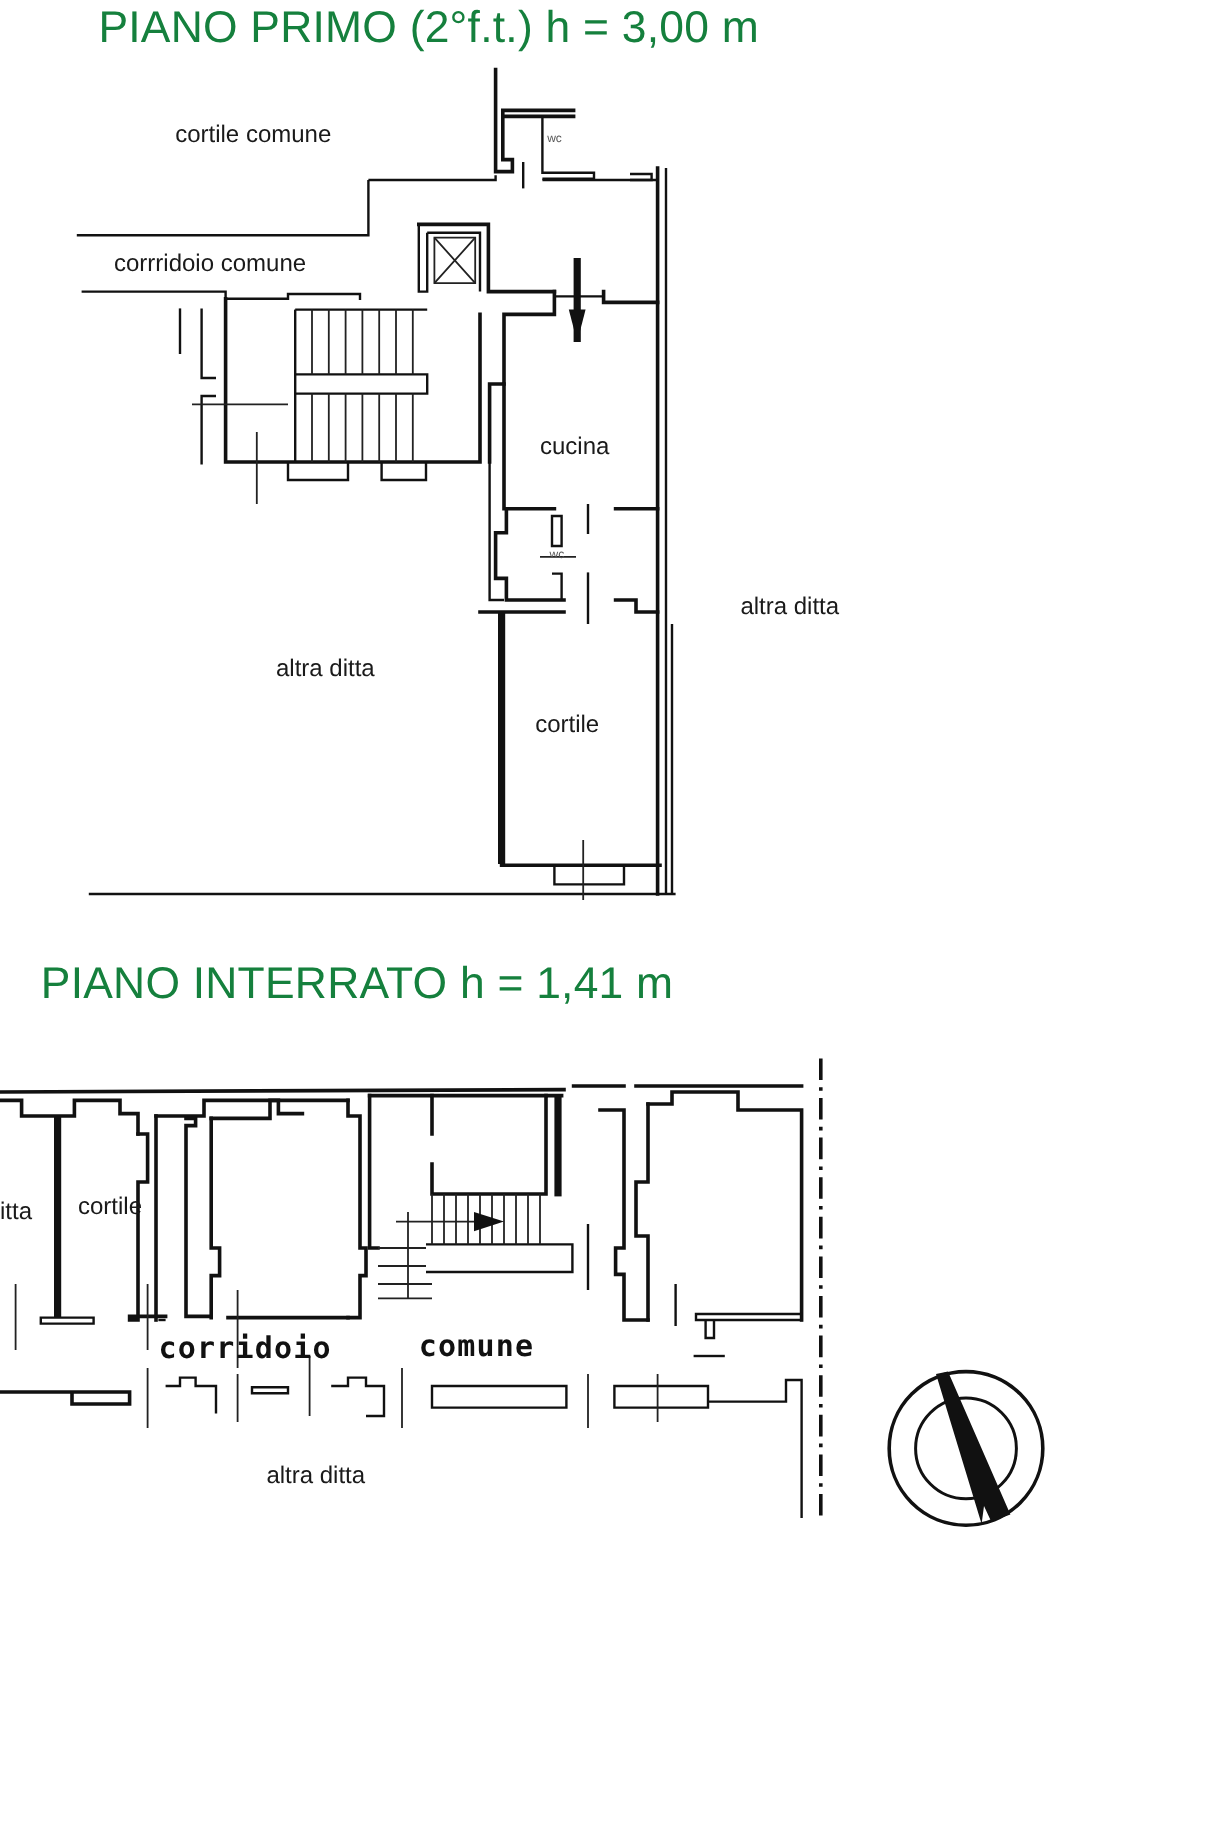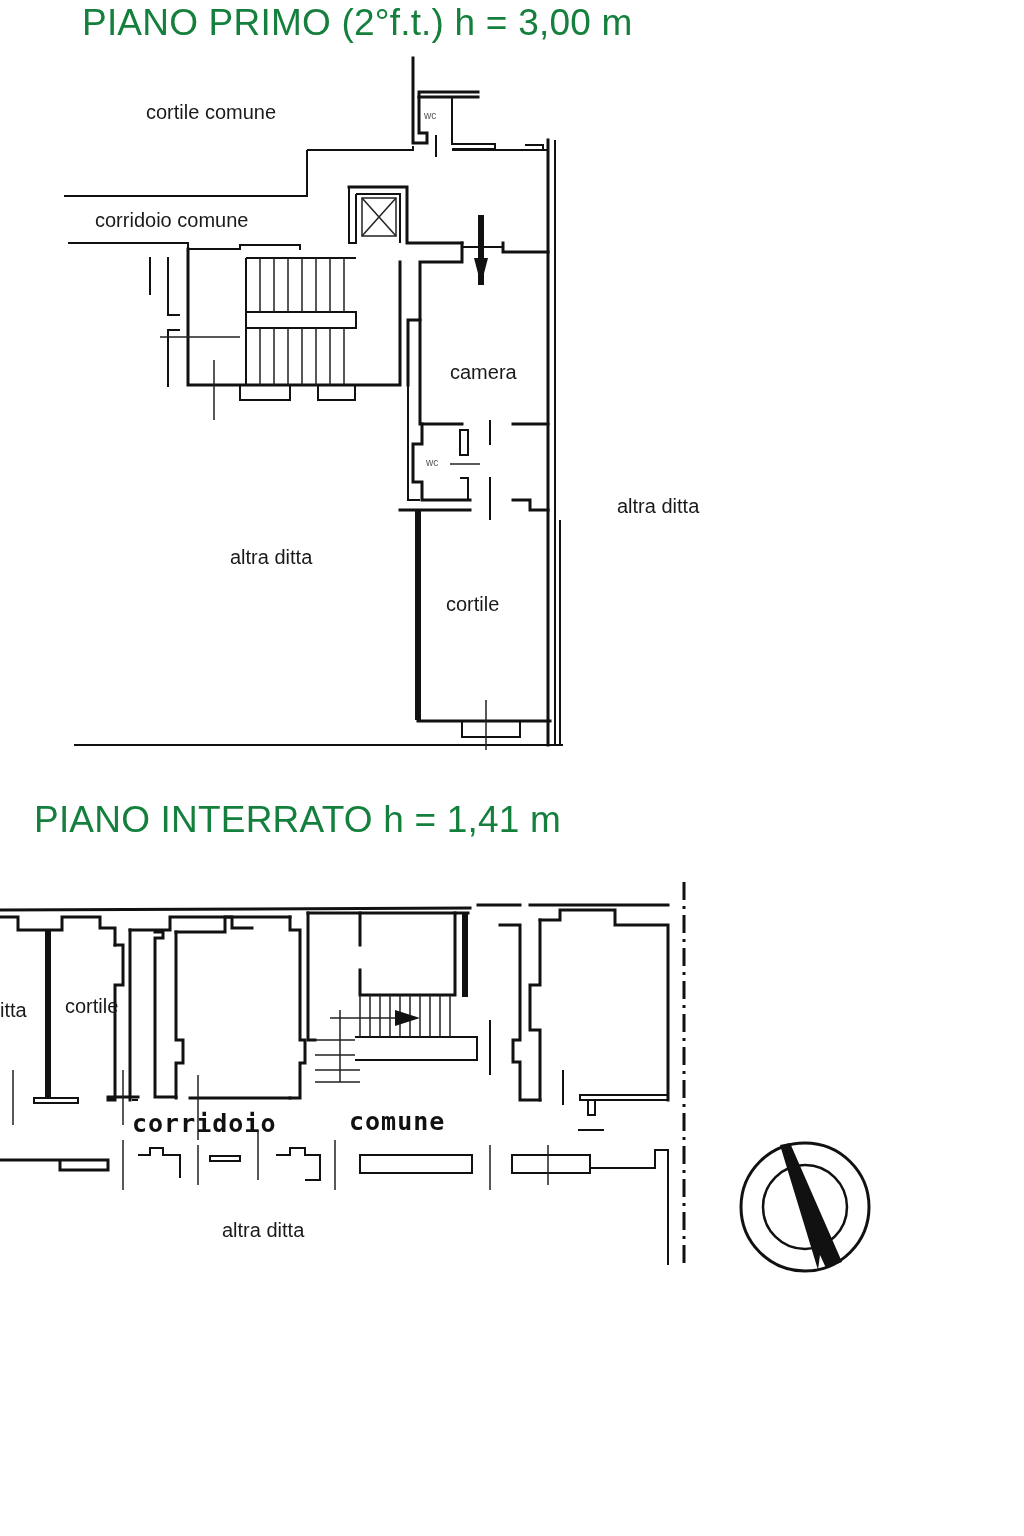--- a/index.html
+++ b/index.html
@@ -1,20 +1,20 @@
 <!DOCTYPE html>
 <html><head>
 <meta charset="utf-8">
 <style>
   html, body { margin: 0; padding: 0; background: #ffffff; }
   body { width: 1024px; height: 1536px; position: relative; overflow: hidden; font-family: "Liberation Sans", sans-serif; color: #111; }
   .plan { position: absolute; left: 0; top: 0; width: 1024px; height: 1536px; }
   .title { position: absolute; font-family: "Liberation Sans", sans-serif; font-size: 37px; color: #15803d; white-space: nowrap; letter-spacing: 0.2px; }
   .lbl { position: absolute; font-family: "Liberation Sans", sans-serif; font-size: 20px; color: #1a1a1a; white-space: nowrap; }
-  .lbl-sm { position: absolute; font-family: "Liberation Sans", sans-serif; font-size: 10px; color: #555; white-space: nowrap; }
+  .lbl-sm { position: absolute; font-family: "Liberation Sans", sans-serif; font-size: 10px; color: #555; white-space: nowrap; margin-left: 32px; }
   .lbl-stencil { position: absolute; font-family: "DejaVu Sans Mono", monospace; font-size: 25px; font-weight: bold; color: #111; white-space: nowrap; letter-spacing: 1px; }
   svg .w { stroke: #111; stroke-width: 3; fill: none; stroke-linecap: square; }
   svg .t { stroke: #111; stroke-width: 2; fill: none; }
   svg .thin { stroke: #222; stroke-width: 1.5; fill: none; }
   svg .thick { stroke: #111; stroke-width: 6; fill: none; }
   svg .dash { stroke: #111; stroke-width: 3; fill: none; stroke-dasharray: 18 6 3 6; }
 </style>
 </head>
 <body>
 
@@ -134,23 +134,23 @@
   </g>
 
   <g>
     <circle cx="805" cy="1207" r="64" fill="none" stroke="#111" stroke-width="3"></circle>
     <circle cx="805" cy="1207" r="42" fill="none" stroke="#111" stroke-width="2.5"></circle>
     <path d="M780,1145 L790,1143 L842,1262 L826,1268 L820,1255 L818,1270 Z" fill="#111"></path>
   </g>
 </svg>
 
 <div class="lbl" style="left:146px; top:84px;margin-top:17px;">cortile comune</div>
-<div class="lbl" style="left:95px; top:209px;">corridoio comune</div>
+<div class="lbl" style="left:95px; top:209px;">corrridoio comune</div>
 <div class="lbl-sm" style="left:424px; top:110px;">wc</div>
-<div class="lbl" style="left:450px; top:361px;">camera</div>
+<div class="lbl" style="left:450px; top:361px;">cucina</div>
 <div class="lbl-sm" style="left:426px; top:457px;">wc</div>
 <div class="lbl" style="left:446px; top:593px;">cortile</div>
 <div class="lbl" style="left:230px; top:546px;">altra ditta</div>
 <div class="lbl" style="left:617px; top:495px;">altra ditta</div>
 
 <div class="lbl" style="left:0px; top:999px;">itta</div>
 <div class="lbl" style="left:65px; top:995px;">cortile</div>
 <div class="lbl-stencil" style="left:132px; top:1109px;">corridoio</div>
 <div class="lbl-stencil" style="left:304px; top:1107px;margin-left:45px;">comune</div>
 <div class="lbl" style="left:222px; top:1219px;">altra ditta</div>

